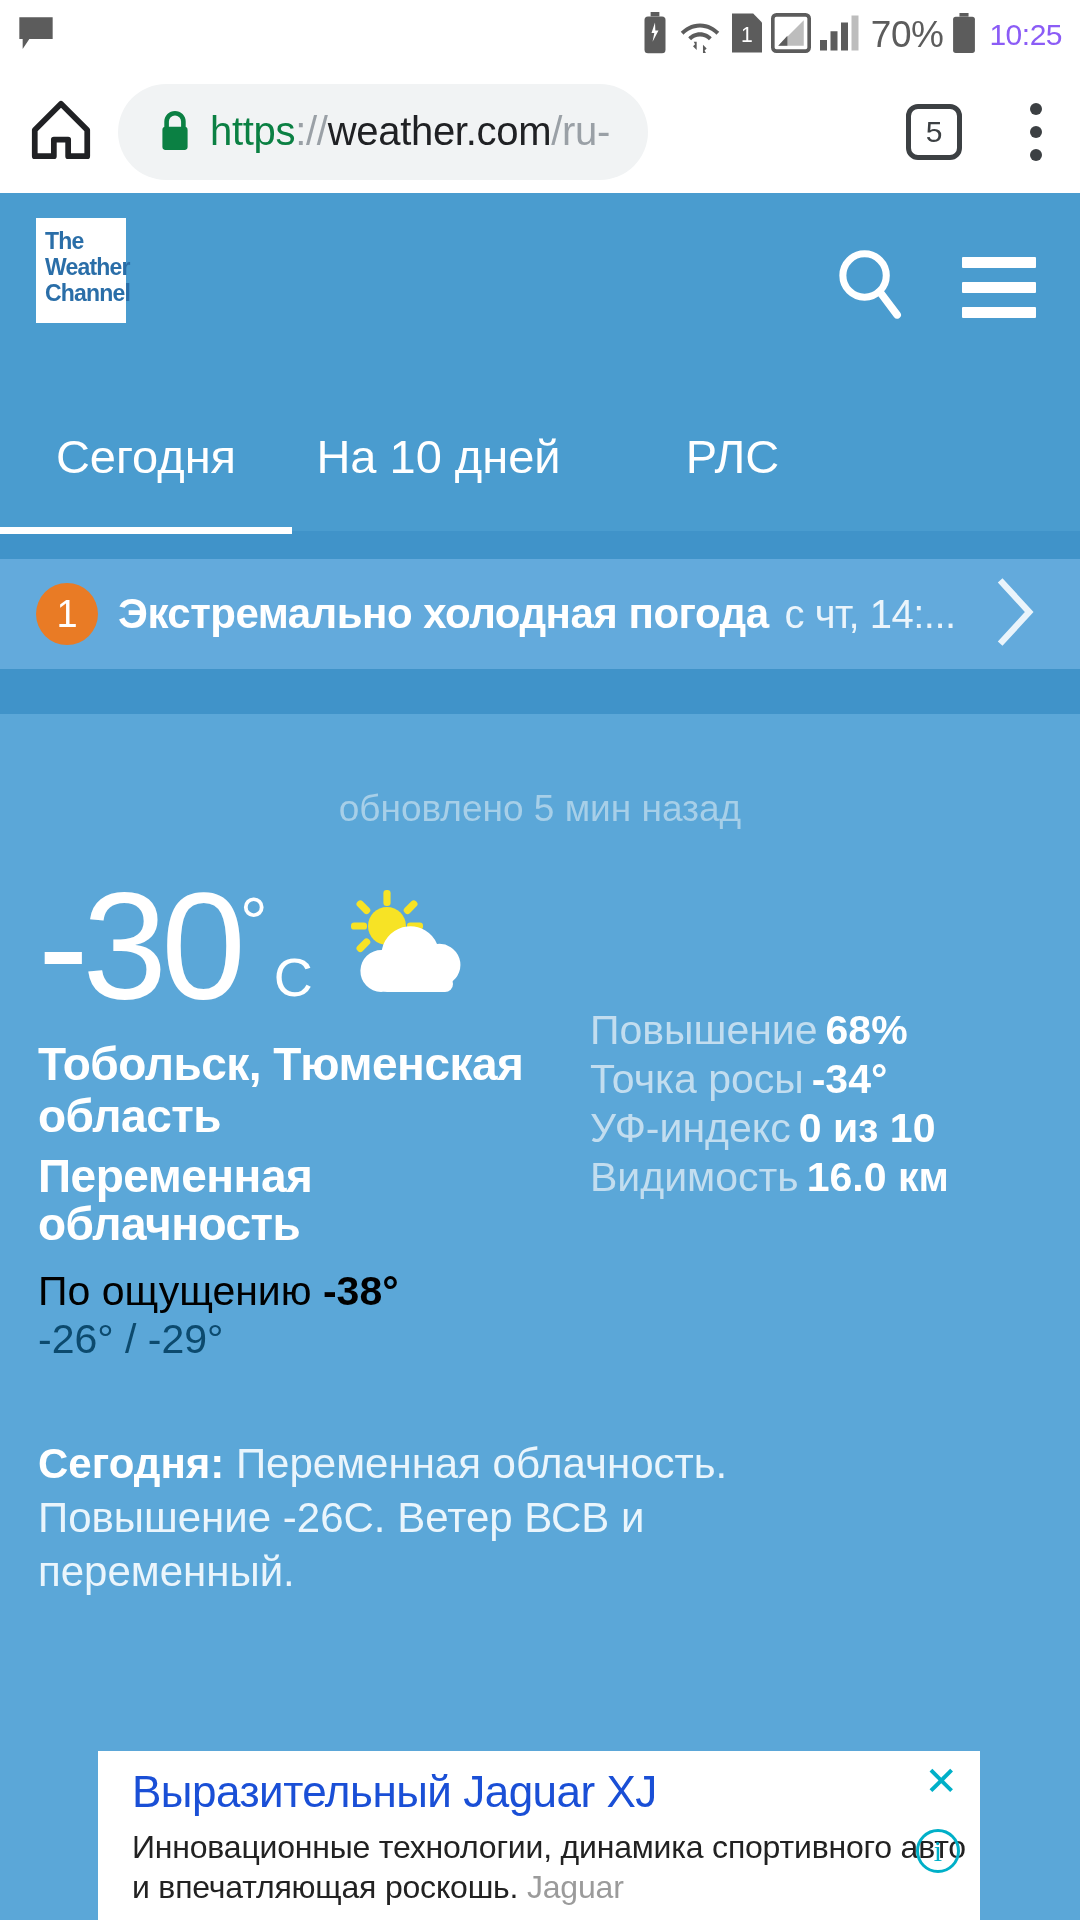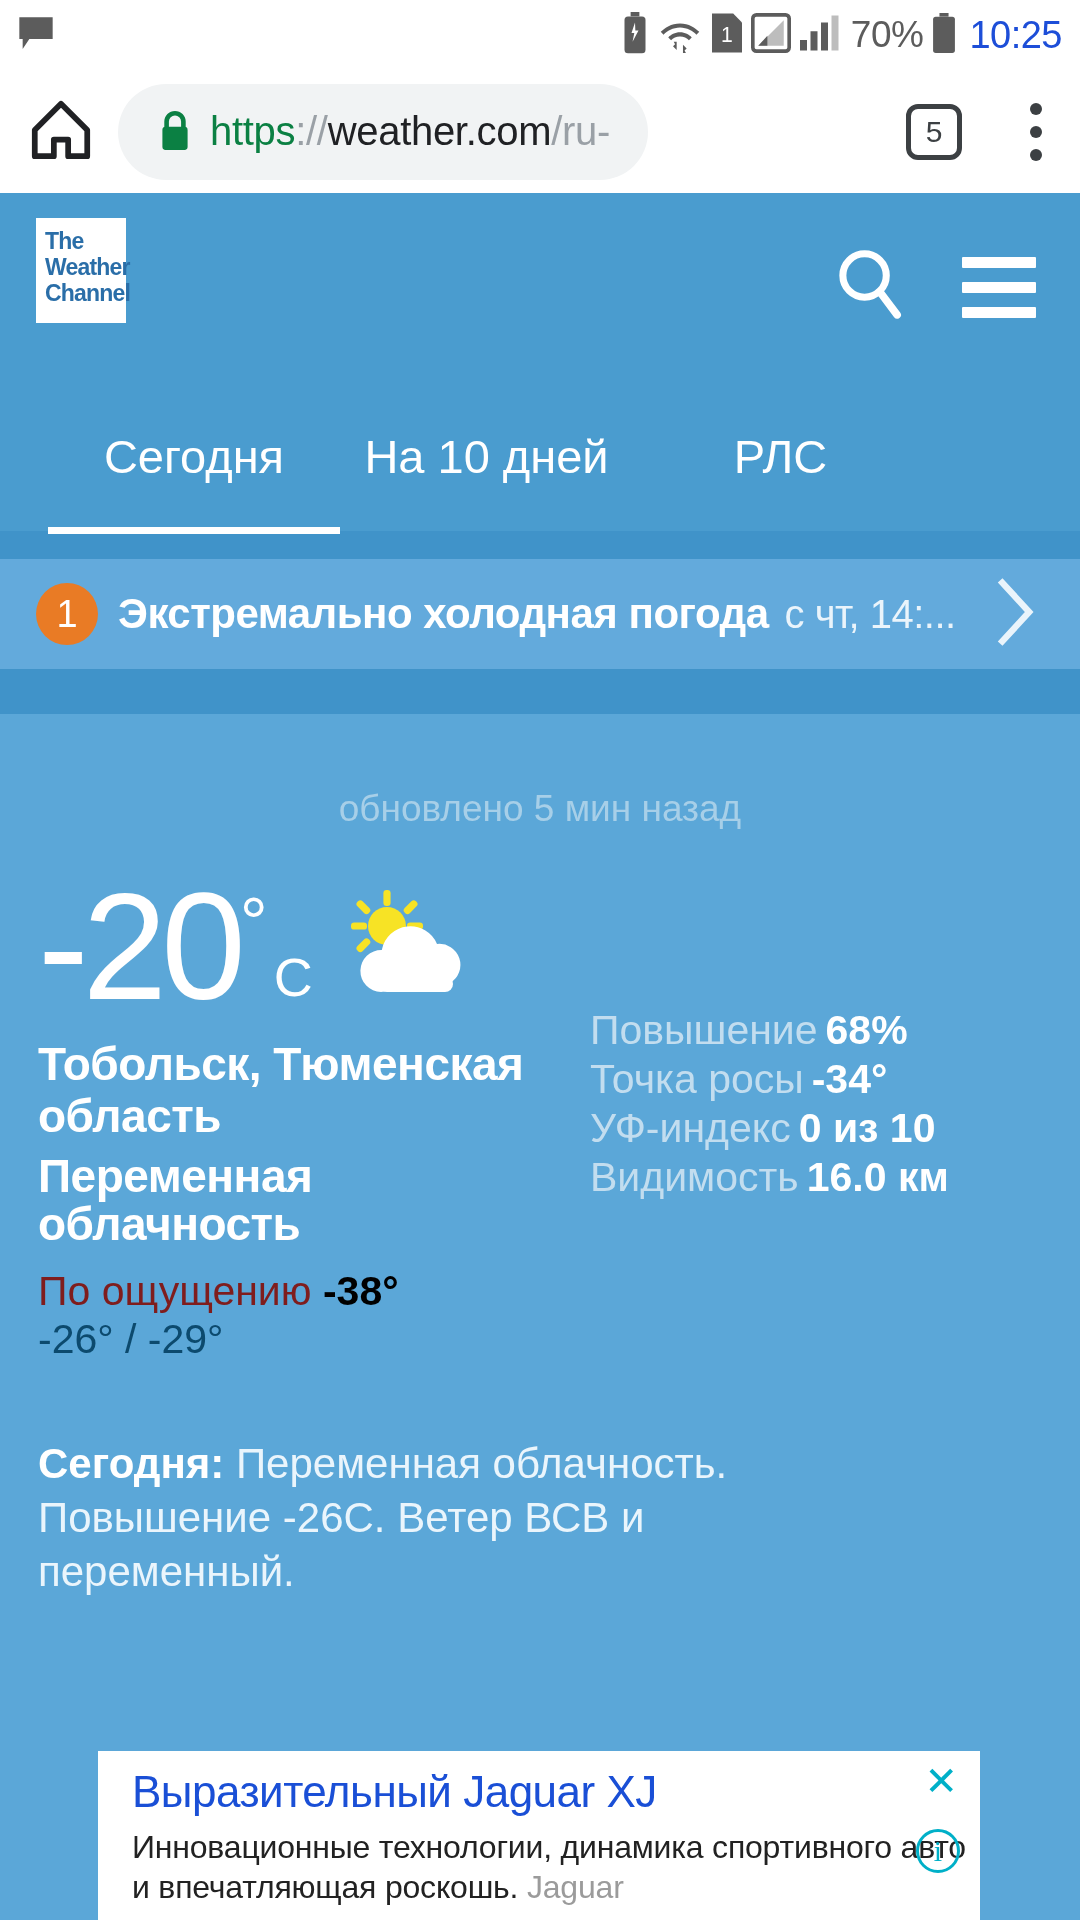--- a/index.html
+++ b/index.html
@@ -19,21 +19,21 @@
   .sb-left{ position:absolute; left:16px; top:14px; }
   .sb-right{
     position:absolute; right:18px; top:0; height:70px;
     display:flex; align-items:center; gap:9px;
   }
   .sb-ico{ display:block; }
   .sb-text{
     color:#5c5c5c; font-size:37px; font-weight:400;
     font-family:"Liberation Sans", sans-serif; letter-spacing:-0.5px;text-align:right;
   }
-  .sb-time{ color:#1d4ed8; font-size:38px; margin-left:4px; }
+  .sb-time{ color:#8b5cf6; font-size:30px; margin-left:4px; }
 
   
   .browserbar{
     height:123px; background:#ffffff; position:relative;
     display:flex; align-items:center;
   }
   .home-btn{ position:absolute; left:30px; top:50%; transform:translateY(-50%); }
   .omnibox{
     position:absolute; left:118px; top:50%; transform:translateY(-50%);
     width:530px; height:96px; background:#f1f3f4; border-radius:48px;
@@ -80,21 +80,21 @@
 
   
   .navtabs{
     background:#4a9ccf; height:110px; display:flex; position:relative;
     align-items:flex-start;
   }
   .navtab{
     flex:0 0 auto; color:#ffffff; font-size:47px; text-align:center;
     padding-top:8px; position:relative; font-family:"Liberation Sans", sans-serif;
   }
-  .navtab:nth-child(1){ width:292px;margin-left:48px; }
+  .navtab:nth-child(1){ width:292px; }
   .navtab:nth-child(2){ width:293px; }
   .navtab:nth-child(3){ width:295px; }
   .navtab.active:after{
     content:""; position:absolute; left:0; right:0; bottom:-50px;
     height:7px; background:#ffffff;
   }
 
   
   .band-dark{ height:28px; background:#4093c9; }
   .alert{
@@ -135,21 +135,21 @@
   .wicon{ margin:6px 0 0 24px; }
   .place{
     color:#ffffff; font-size:46px; font-weight:bold; line-height:52px;
     margin-top:28px; letter-spacing:-0.5px;
   }
   .cond{
     color:#ffffff; font-size:46px; font-weight:bold; line-height:48px;
     margin-top:10px; letter-spacing:-0.5px;
   }
   .feels{ margin-top:18px; font-size:41px; line-height:50px; }
-  .feels .lbl{ color:#7f1d1d; }
+  .feels .lbl{ color:#000000; }
   .feels .val{ color:#000000; font-weight:bold; }
   .hilo{ color:#0c4a6e; font-size:41px; margin-top:0; }
 
   .cc-right{ padding-top:124px; padding-left:10px; }
   .stat{ font-size:41px; line-height:49px; white-space:nowrap; }
   .stat .lbl{ color:#c2ddef; }
   .stat .val{ color:#ffffff; font-weight:bold; margin-left:8px; }
 
   .narrative{
     color:#eaf5fc; font-size:42px; line-height:54px; padding:74px 38px 0 38px;
@@ -320,21 +320,21 @@
 <div class="band-dark2"></div>
 
 <div class="current">
 
   <div class="updated">обновлено 5 мин назад</div>
 
   <div class="cc-grid">
 
     <div class="cc-left">
       <div class="temp-row">
-        <span class="temp-big">-20</span>
+        <span class="temp-big">-30</span>
         <span class="temp-deg">°</span>
         <span class="temp-unit">C</span>
         <span class="wicon">
           <svg width="136" height="110" viewBox="0 0 68 55">
             <g fill="#f7e325">
               <circle cx="25" cy="19" r="9.5"></circle>
               <rect x="23.2" y="1" width="3.6" height="8" rx="1.6"></rect>
               <rect x="23.2" y="29" width="3.6" height="8" rx="1.6"></rect>
               <rect x="7" y="17.2" width="8" height="3.6" rx="1.6"></rect>
               <rect x="35" y="17.2" width="8" height="3.6" rx="1.6"></rect>

